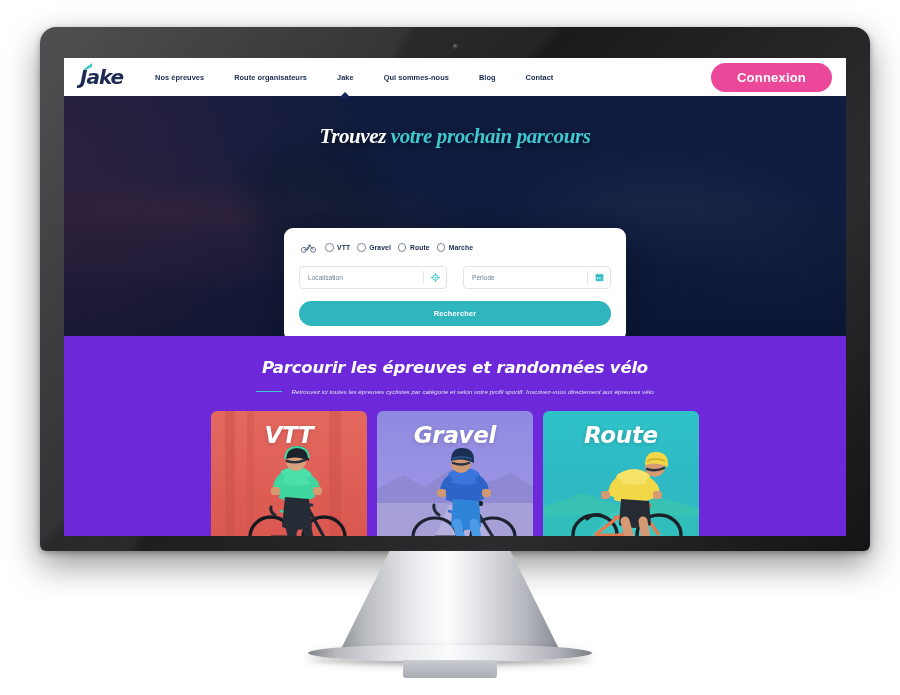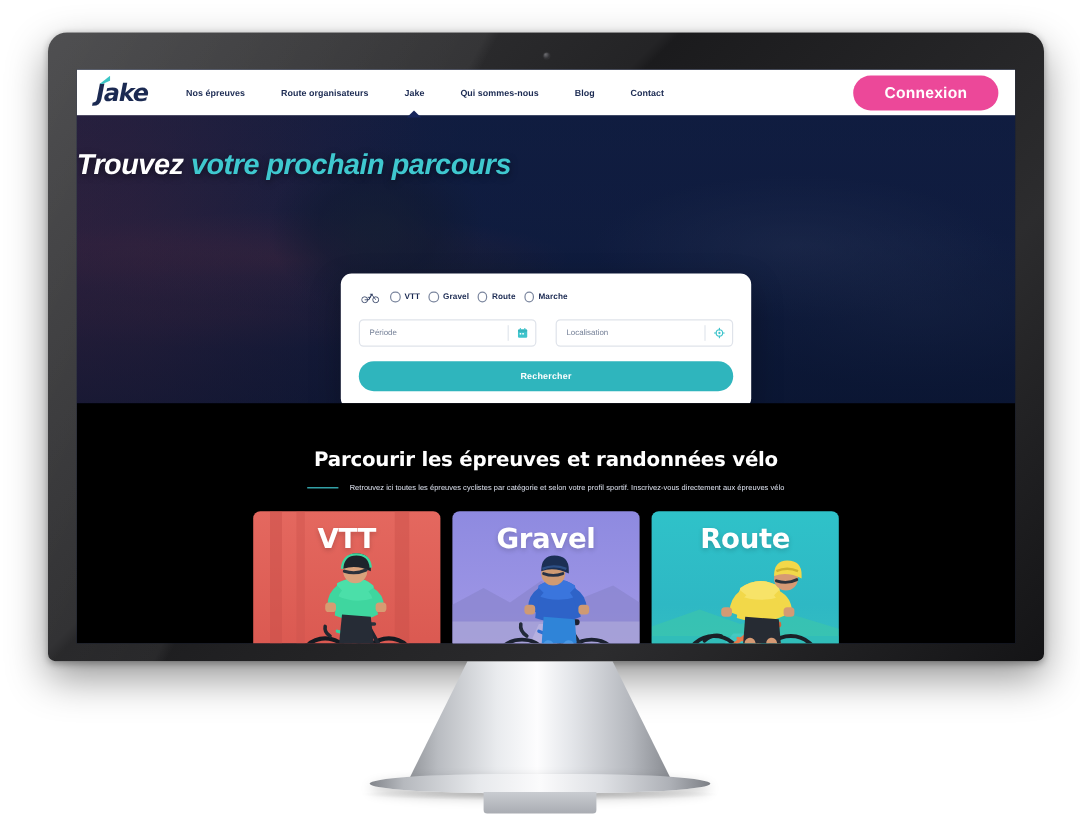--- a/index.html
+++ b/index.html
@@ -145,24 +145,25 @@
       radial-gradient(ellipse 150px 70px at 700px 160px, rgba(46,58,92,.38) 0%, rgba(16,24,48,0) 100%),
       linear-gradient(180deg, #16224a 0%, #132046 45%, #0d1937 100%);
   }
   #hero-overlay {
     position: absolute; inset: 0;
     background: linear-gradient(180deg, rgba(11,24,56,.55) 0%, rgba(10,22,52,.42) 45%, rgba(10,21,50,.72) 100%);
   }
   #hero-title {
     position: absolute;
     top: 28px; left: 0; right: 0;
-    font-family: Liberation Sans, sans-serif;
+    text-align: center;
+    font-family: Liberation Serif, serif;
     font-style: italic;
     font-weight: bold;
-    font-size: 24px;
+    font-size: 21px;
     letter-spacing: -.4px;
     white-space: nowrap;
     text-shadow: 0 2px 6px rgba(0,0,0,.5);
   }
   #hero-title .white { color: #ffffff; }
   #hero-title .teal  { color: #3fc8cf; }
 
   
   #search-card {
     position: absolute;
@@ -252,23 +253,24 @@
     font-weight: bold;
     padding: 8px 0;
     cursor: pointer;
     font-family: "Liberation Sans", sans-serif;
     letter-spacing: .2px;
   }
 
   
   #categories-section {
     position: relative;
-    background: #000000;
-    padding-top: 37px;
+    background: #6d28d9;
+    padding-top: 22px;
     height: 200px;
+    font-style: italic;
   }
   #section-title {
     text-align: center;
     color: #ffffff;
     font-family: "DejaVu Sans", sans-serif;
     font-weight: bold;
     font-size: 16.5px;
     letter-spacing: -.2px;
   }
   #section-subtitle-row {
@@ -427,42 +429,42 @@
 
           <label class="radio-option">
             <span class="radio-circle"></span>
             <span class="radio-label">Marche</span>
           </label>
         </div>
 
         <div id="fields-row">
 
           <div class="field">
+            <input type="text" placeholder="Localisation" style="">
+            <span class="field-sep"></span>
+            <span class="field-icon">
+              <svg width="9" height="9" viewBox="0 0 14 14">
+                <circle cx="7" cy="7" r="4.2" fill="none" stroke="#3fc4cc" stroke-width="1.5"></circle>
+                <circle cx="7" cy="7" r="1.5" fill="#3fc4cc"></circle>
+                <path d="M7 .6 V3 M7 11 V13.4 M.6 7 H3 M11 7 H13.4" stroke="#3fc4cc" stroke-width="1.5" stroke-linecap="round"></path>
+              </svg>
+            </span>
+          </div>
+
+          <div class="field">
             <input type="text" placeholder="Période" style="">
             <span class="field-sep"></span>
             <span class="field-icon">
               <svg width="9" height="9" viewBox="0 0 14 14">
                 <rect x="1" y="2.5" width="12" height="10.5" rx="1.6" fill="#3fc4cc"></rect>
                 <rect x="1" y="2.5" width="12" height="3" rx="1.6" fill="#34b3bb"></rect>
                 <rect x="3.4" y="0.6" width="1.5" height="3" rx=".7" fill="#3fc4cc"></rect>
                 <rect x="9.1" y="0.6" width="1.5" height="3" rx=".7" fill="#3fc4cc"></rect>
                 <rect x="3.2" y="7" width="2" height="2" fill="#ffffff"></rect>
                 <rect x="6.6" y="7" width="2" height="2" fill="#ffffff"></rect>
-              </svg>
-            </span>
-          </div>
-
-          <div class="field">
-            <input type="text" placeholder="Localisation" style="">
-            <span class="field-sep"></span>
-            <span class="field-icon">
-              <svg width="9" height="9" viewBox="0 0 14 14">
-                <circle cx="7" cy="7" r="4.2" fill="none" stroke="#3fc4cc" stroke-width="1.5"></circle>
-                <circle cx="7" cy="7" r="1.5" fill="#3fc4cc"></circle>
-                <path d="M7 .6 V3 M7 11 V13.4 M.6 7 H3 M11 7 H13.4" stroke="#3fc4cc" stroke-width="1.5" stroke-linecap="round"></path>
               </svg>
             </span>
           </div>
         </div>
 
         <button id="rechercher-button">Rechercher</button>
       </div>
     </section>
 
     <section id="categories-section">

